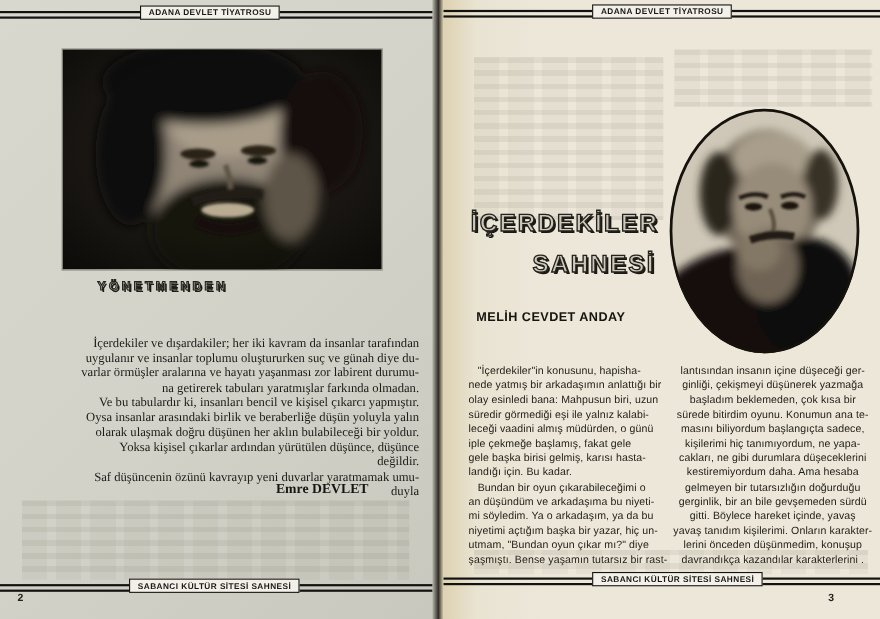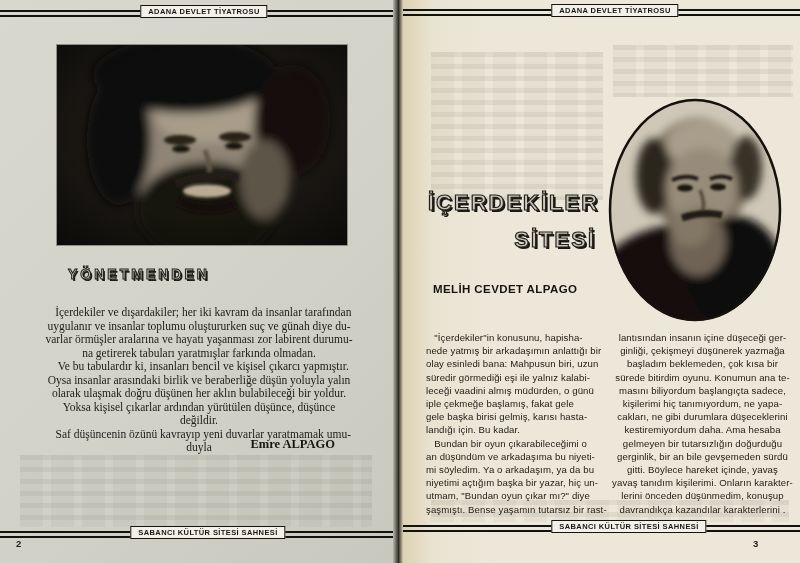--- a/index.html
+++ b/index.html
@@ -12,39 +12,39 @@
     background:linear-gradient(90deg,#ddd2b2 0,#e9e3d2 30px,#ece7d9 90px,#ece7d9 100%);}
   .gutter{position:absolute;left:393px;top:0;width:10px;height:563px;
     background:linear-gradient(90deg,#b9b9af 0,#56544c 40%,#2e2c26 55%,#8d8672 80%,#d8cdaa 100%);}
 
   
   .rule{position:absolute;left:0;width:100%;height:3px;
         border-top:2px solid #121210;border-bottom:2px solid #121210;}
   .rule-label{position:absolute;transform:translateX(-50%);
         background:#f2f0e8;border:1px solid #15130f;
         font-size:7.5px;font-weight:bold;letter-spacing:.4px;color:#1a1815;
-        padding:2px 7px 1px;white-space:nowrap;line-height:1;margin-left:13px;}
+        padding:2px 7px 1px;white-space:nowrap;line-height:1;}
   .page-num{position:absolute;font-size:9.5px;font-weight:bold;color:#21201c;}
 
   
   .ghost{position:absolute;opacity:.5;filter:blur(.6px);pointer-events:none;
     background-image:
       repeating-linear-gradient(to bottom, rgba(105,100,84,.20) 0 5px, rgba(0,0,0,0) 5px 12px),
       repeating-linear-gradient(to right, rgba(90,85,70,.10) 0 23px, rgba(0,0,0,0) 23px 31px);}
 
   
   .photo-left{position:absolute;left:57px;top:45px;width:290px;height:200px;
     box-shadow:0 0 0 1px #8e8e84;}
-  .title-left{position:absolute;left:68px;top:264px;width:160px;
-    font-weight:bold;font-size:14px;line-height:21px;letter-spacing:3px;
+  .title-left{position:absolute;left:68px;top:251px;width:160px;text-align:center;
+    font-weight:bold;font-size:11px;line-height:21px;letter-spacing:3px;
     color:#c9c4b8;-webkit-text-stroke:1px #23211c;
     text-shadow:1.6px 1.6px 0 #1d1b16;}
   .body-left{position:absolute;left:17px;top:306px;width:364px;
     font-family:"Liberation Serif",serif;font-size:11.5px;line-height:13.5px;
-    color:#1d1b18;white-space:pre-line;text-align:center;}
+    color:#1d1b18;white-space:pre-line;text-align:right;}
   .signature{position:absolute;left:180px;top:437px;width:155px;text-align:right;
     font-family:"Liberation Serif",serif;font-weight:bold;font-size:12.5px;color:#181613;}
 
   
   .title-right{position:absolute;left:25px;top:184px;width:168px;text-align:right;
     font-weight:bold;font-size:22px;line-height:37px;letter-spacing:2px;
     color:#cdc8bb;-webkit-text-stroke:1.2px #24221d;
     text-shadow:2px 2px 0 #1b1914;}
   .author{position:absolute;left:30px;top:283px;font-weight:bold;font-size:11.5px;
     letter-spacing:.4px;color:#16140f;}
@@ -112,21 +112,21 @@
 varlar örmüşler aralarına ve hayatı yaşanması zor labirent durumu-
 na getirerek tabuları yaratmışlar farkında olmadan.
 &nbsp;&nbsp;&nbsp;Ve bu tabulardır ki, insanları bencil ve kişisel çıkarcı yapmıştır.
 Oysa insanlar arasındaki birlik ve beraberliğe düşün yoluyla yalın
 olarak ulaşmak doğru düşünen her aklın bulabileceği bir yoldur.
 Yoksa kişisel çıkarlar ardından yürütülen düşünce, düşünce
 değildir.
 &nbsp;&nbsp;&nbsp;Saf düşüncenin özünü kavrayıp yeni duvarlar yaratmamak umu-
 duyla</div>
 
-    <div class="signature">Emre ALPAGO</div>
+    <div class="signature">Emre DEVLET</div>
 
     <div class="ghost" style="left:20px;top:455px;width:352px;height:72px;"></div>
 
     <div class="rule" style="top:531px;"></div>
     <div class="rule-label" style="top:526px;left:195px;">SABANCI KÜLTÜR SİTESİ SAHNESİ</div>
     <div class="page-num" style="left:16px;top:538px;">2</div>
   </div>
 
   <div class="gutter"></div>
 
@@ -134,24 +134,24 @@
 
     <div class="rule" style="top:9px;"></div>
     <div class="rule-label" style="top:4px;left:199px;">ADANA DEVLET TİYATROSU</div>
 
     <div class="ghost" style="left:28px;top:52px;width:172px;height:148px;"></div>
     <div class="ghost" style="left:210px;top:45px;width:180px;height:52px;"></div>
     <div class="ghost" style="left:28px;top:500px;width:358px;height:22px;"></div>
 
     <div class="title-right">
       <div>İÇERDEKİLER</div>
-      <div>SİTESİ</div>
-    </div>
-
-    <div class="author">MELİH CEVDET ALPAGO</div>
+      <div>SAHNESİ</div>
+    </div>
+
+    <div class="author">MELİH CEVDET ANDAY</div>
 
     <div class="photo-right">
       <svg width="178" height="228" viewBox="0 0 178 228">
         <defs>
           <clipPath id="ov">
               <ellipse cx="89" cy="114" rx="86" ry="111"></ellipse>
             </clipPath>
           <filter id="bl3">
               <feGaussianBlur stdDeviation="4"></feGaussianBlur>
             </filter>

